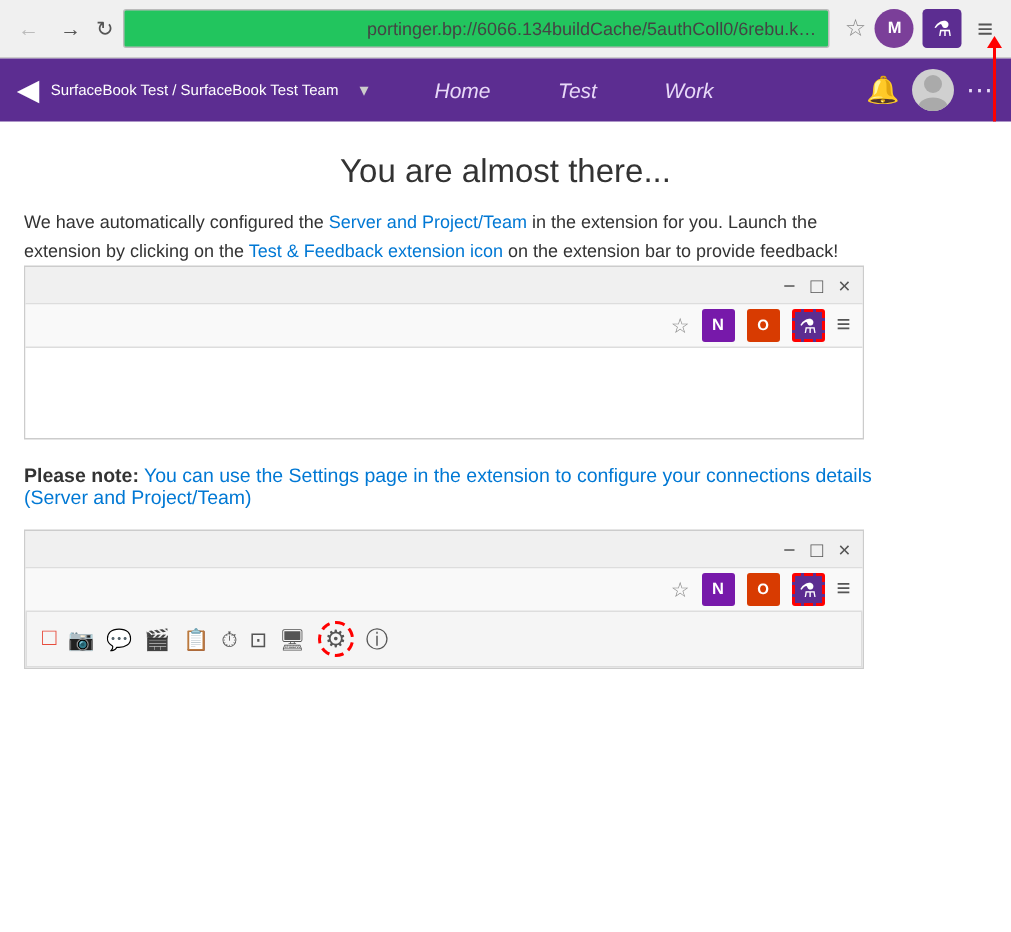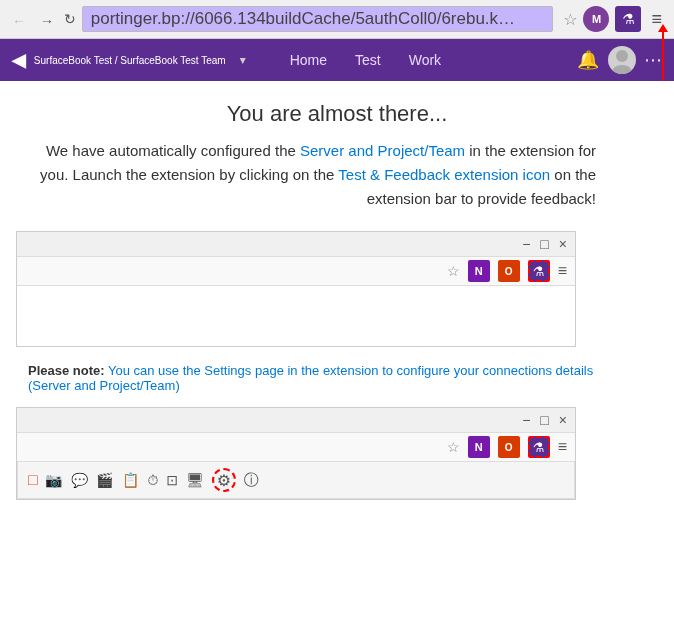--- a/index.html
+++ b/index.html
@@ -20,23 +20,24 @@
       cursor: pointer; color: #555; font-size: 14px;
     }
     .browser-nav-btn.disabled { color: #bbb; cursor: default; }
     .browser-refresh { font-size: 14px; color: #555; cursor: pointer; }
     .browser-url-bar {
       flex: 1;
       height: 26px;
       border: 1px solid #bbb;
       border-radius: 2px;
       padding: 0 8px;
-      font-size: 17px;
-      background: #c4b5fd;
+      font-size: 12px;
+      background: #22c55e;
       color: #444;
+      text-align: right;
     }
     .browser-star { color: #888; font-size: 16px; margin-left: 4px; }
     .browser-profile-btn {
       width: 26px; height: 26px;
       background: #7b3f99;
       border-radius: 50%;
       display: flex; align-items: center; justify-content: center;
       color: #fff; font-size: 11px; font-weight: bold;
     }
     .browser-flask-btn {
@@ -62,21 +63,21 @@
       margin-right: 12px;
     }
     .vsts-icon {
       color: #fff; font-size: 18px; font-weight: bold;
     }
     .top-nav-title {
       color: #fff; font-size: 10px; font-weight: 500;
     }
     .top-nav-chevron { color: #ccc; margin-left: 6px; font-size: 12px; }
     .top-nav-links {
-      display: flex; gap: 4px; margin-left: 20px;
+      display: flex; gap: 21px; margin-left: 20px; font-style: italic;
     }
     .top-nav-link {
       color: #e8d9f8; font-size: 14px; padding: 6px 12px;
       cursor: pointer; border-radius: 2px;
     }
     .top-nav-spacer { flex: 1; }
     .top-nav-icon { color: #e8d9f8; font-size: 18px; margin-left: 8px; cursor: pointer; }
     .top-nav-avatar {
       width: 28px; height: 28px;
       background: #fff;
@@ -99,26 +100,25 @@
       position: relative;
     }
     .page-heading {
       font-size: 22px;
       font-weight: 300;
       color: #333;
       margin-bottom: 12px;
       text-align: center;
     }
     .intro-text {
-      font-size: 15px;
+      font-size: 12px;
       color: #333;
       line-height: 1.6;
-      margin-bottom: 20px;
+      margin-bottom: 0;
       max-width: 580px;
-      text-align: right;
     }
     .intro-text .highlight { color: #0078d4; }
 
     
     .mini-browser {
       border: 1px solid #ccc;
       width: 560px;
       margin-bottom: 16px;
       background: #fff;
     }
@@ -166,21 +166,20 @@
       height: 60px;
       background: #fff;
     }
 
     
     .note-text {
       font-size: 13px;
       color: #333;
       margin-bottom: 14px;
       max-width: 580px;
-      margin-left: 12px;
     }
     .note-text .bold { font-weight: bold; }
     .note-text .link { color: #0078d4; }
 
     
     .mini-browser-toolbar {
       background: #f5f5f5;
       border: 1px solid #ddd;
       border-top: none;
       padding: 6px 10px;

